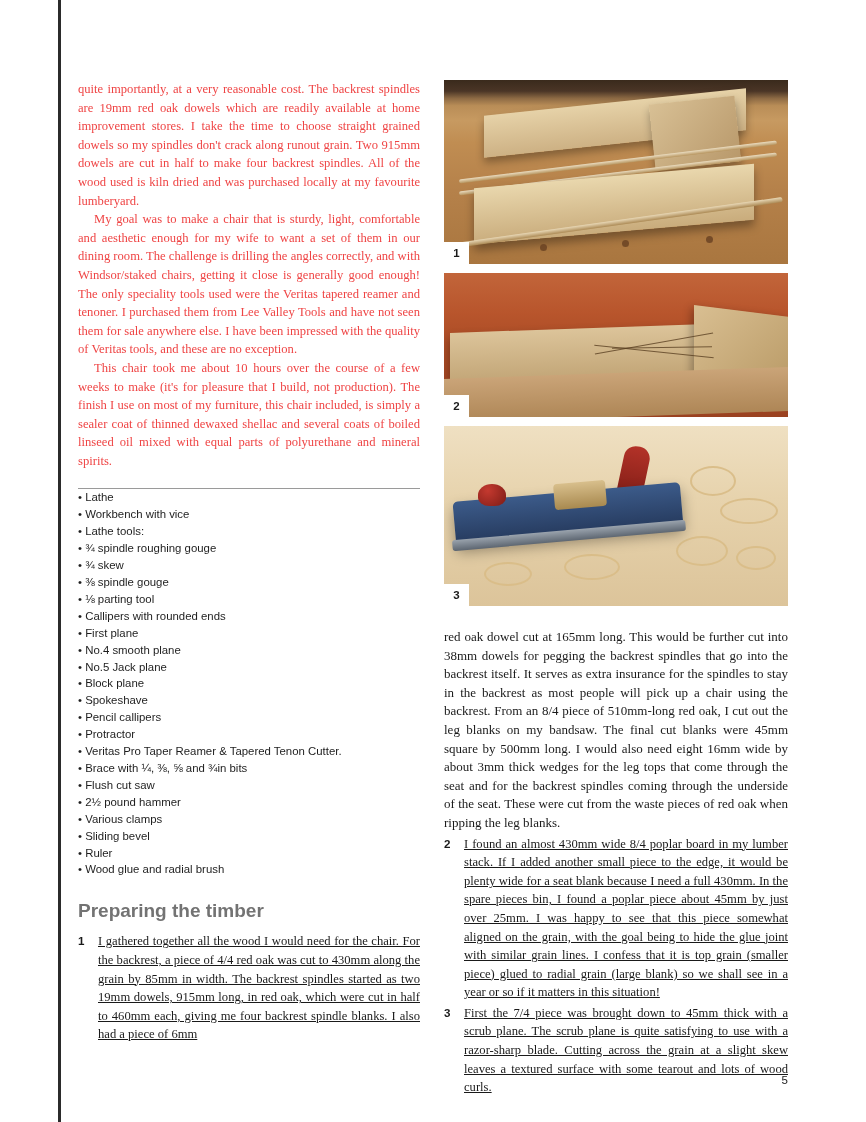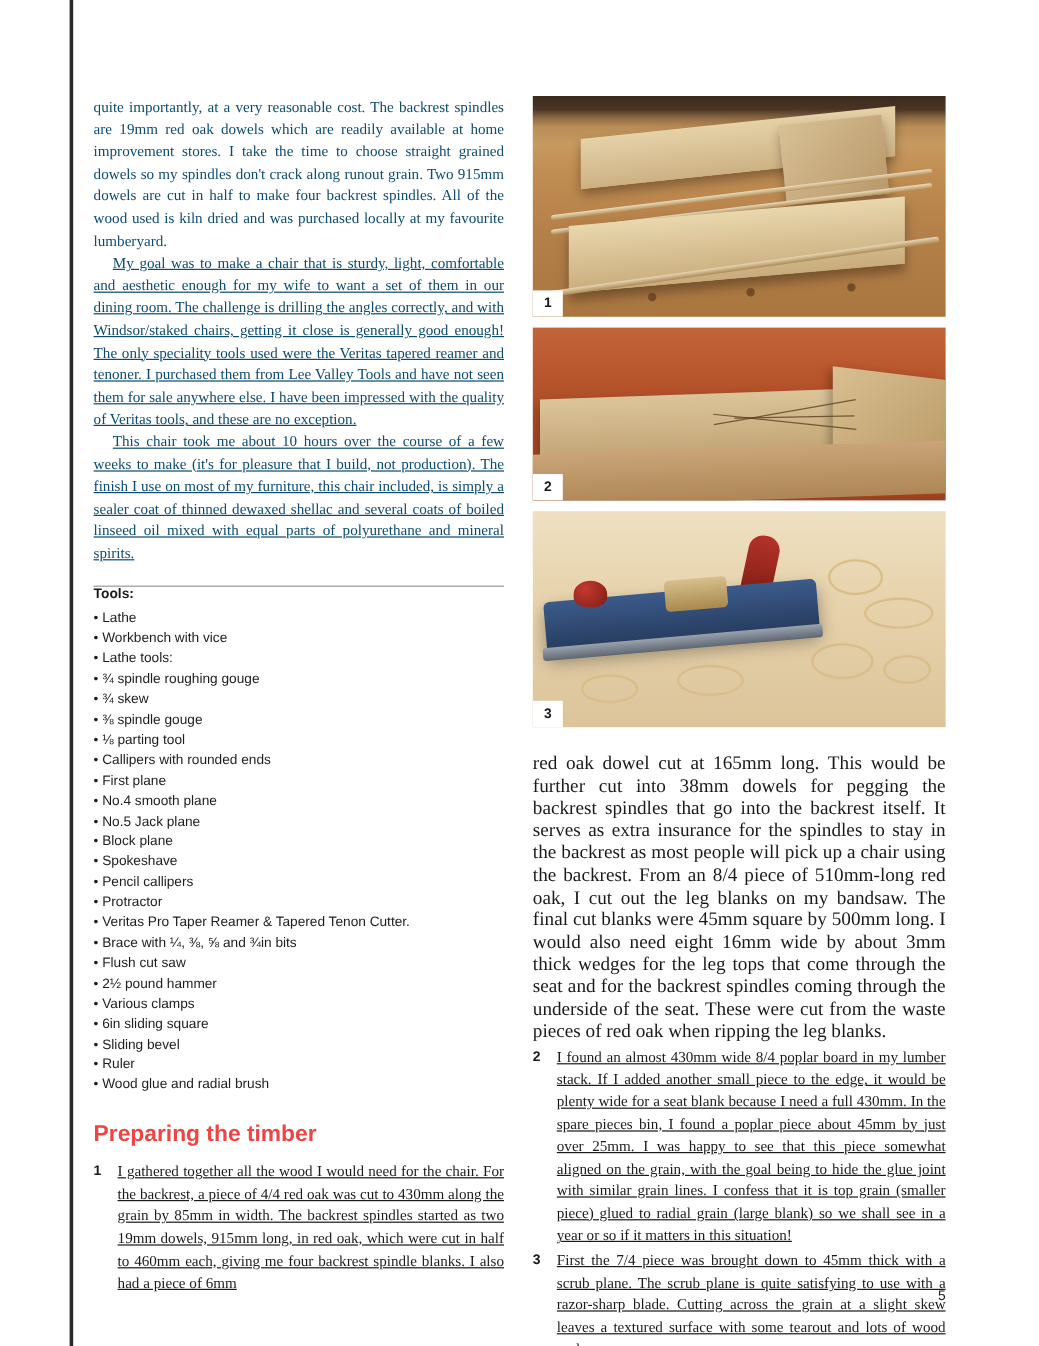--- a/index.html
+++ b/index.html
@@ -36,23 +36,23 @@
     left: 366px; top: 80px;
     width: 344px;
   }
 
   
   p.body {
     margin: 0;
     font-size: 12.6px;
     line-height: 18.6px;
     text-align: justify;
-    color: #0c4a6e;
-  }
-  p.body + p.body { text-indent: 16px; text-decoration: underline; }
+    color: #ef4444;
+  }
+  p.body + p.body { text-indent: 16px; }
 
   hr.divider {
     border: none;
     border-top: 1px solid #9a9a9a;
     margin: 18px 0 0 0;
   }
 
   h2.section-title {
     font-family: "Liberation Sans", sans-serif;
     font-weight: 400;
@@ -79,21 +79,21 @@
   }
   ul.tools li::before {
     content: "• ";
   }
 
   h2.prep-title {
     font-family: "Liberation Sans", sans-serif;
     font-weight: bold;
     font-size: 19px;
     margin: 22px 0 10px 0;
-    color: #ef4444;
+    color: #737373;
   }
 
   
   .step {
     display: flex;
     gap: 9px;
     margin-bottom: 2px;
   }
   .step-num {
     font-family: "Liberation Sans", sans-serif;
@@ -106,21 +106,21 @@
   }
   .step-text {
     font-size: 12.6px;
     line-height: 18.6px;
     text-align: justify;
     flex: 1 1 auto;
     text-decoration: underline;
   }
 
   .cont-text {
-    font-size: 16px;
+    font-size: 13px;
     line-height: 18.6px;
     text-align: justify;
     margin: 0 0 2px 0;
   }
 
   
   .photo {
     position: relative;
     width: 344px;
     overflow: hidden;
@@ -272,21 +272,20 @@
 
   <div class="col-left">
 
     <p class="body">quite importantly, at a very reasonable cost. The backrest spindles are 19mm red oak dowels which are readily available at home improvement stores. I take the time to choose straight grained dowels so my spindles don't crack along runout grain. Two 915mm dowels are cut in half to make four backrest spindles. All of the wood used is kiln dried and was purchased locally at my favourite lumberyard.</p>
     <p class="body">My goal was to make a chair that is sturdy, light, comfortable and aesthetic enough for my wife to want a set of them in our dining room. The challenge is drilling the angles correctly, and with Windsor/staked chairs, getting it close is generally good enough! The only speciality tools used were the Veritas tapered reamer and tenoner. I purchased them from Lee Valley Tools and have not seen them for sale anywhere else. I have been impressed with the quality of Veritas tools, and these are no exception.</p>
     <p class="body">This chair took me about 10 hours over the course of a few weeks to make (it's for pleasure that I build, not production). The finish I use on most of my furniture, this chair included, is simply a sealer coat of thinned dewaxed shellac and several coats of boiled linseed oil mixed with equal parts of polyurethane and mineral spirits.</p>
 
     <hr class="divider">
 
 
-    <div class="tools-label">Tools:</div>
 
     <ul class="tools">
       <li>Lathe</li>
       <li>Workbench with vice</li>
       <li>Lathe tools:</li>
       <li>¾ spindle roughing gouge</li>
       <li>¾ skew</li>
       <li>⅜ spindle gouge</li>
       <li>⅛ parting tool</li>
       <li>Callipers with rounded ends</li>
@@ -295,21 +294,20 @@
       <li>No.5 Jack plane</li>
       <li>Block plane</li>
       <li>Spokeshave</li>
       <li>Pencil callipers</li>
       <li>Protractor</li>
       <li>Veritas Pro Taper Reamer &amp; Tapered Tenon Cutter.</li>
       <li>Brace with ¼, ⅜, ⅝ and ¾in bits</li>
       <li>Flush cut saw</li>
       <li>2½ pound hammer</li>
       <li>Various clamps</li>
-      <li>6in sliding square</li>
       <li>Sliding bevel</li>
       <li>Ruler</li>
       <li>Wood glue and radial brush</li>
     </ul>
 
     <h2 class="prep-title">Preparing the timber</h2>
 
     <div class="step">
       <div class="step-num">1</div>
       <div class="step-text">I gathered together all the wood I would need for the chair. For the backrest, a piece of 4/4 red oak was cut to 430mm along the grain by 85mm in width. The backrest spindles started as two 19mm dowels, 915mm long, in red oak, which were cut in half to 460mm each, giving me four backrest spindle blanks. I also had a piece of 6mm</div>

